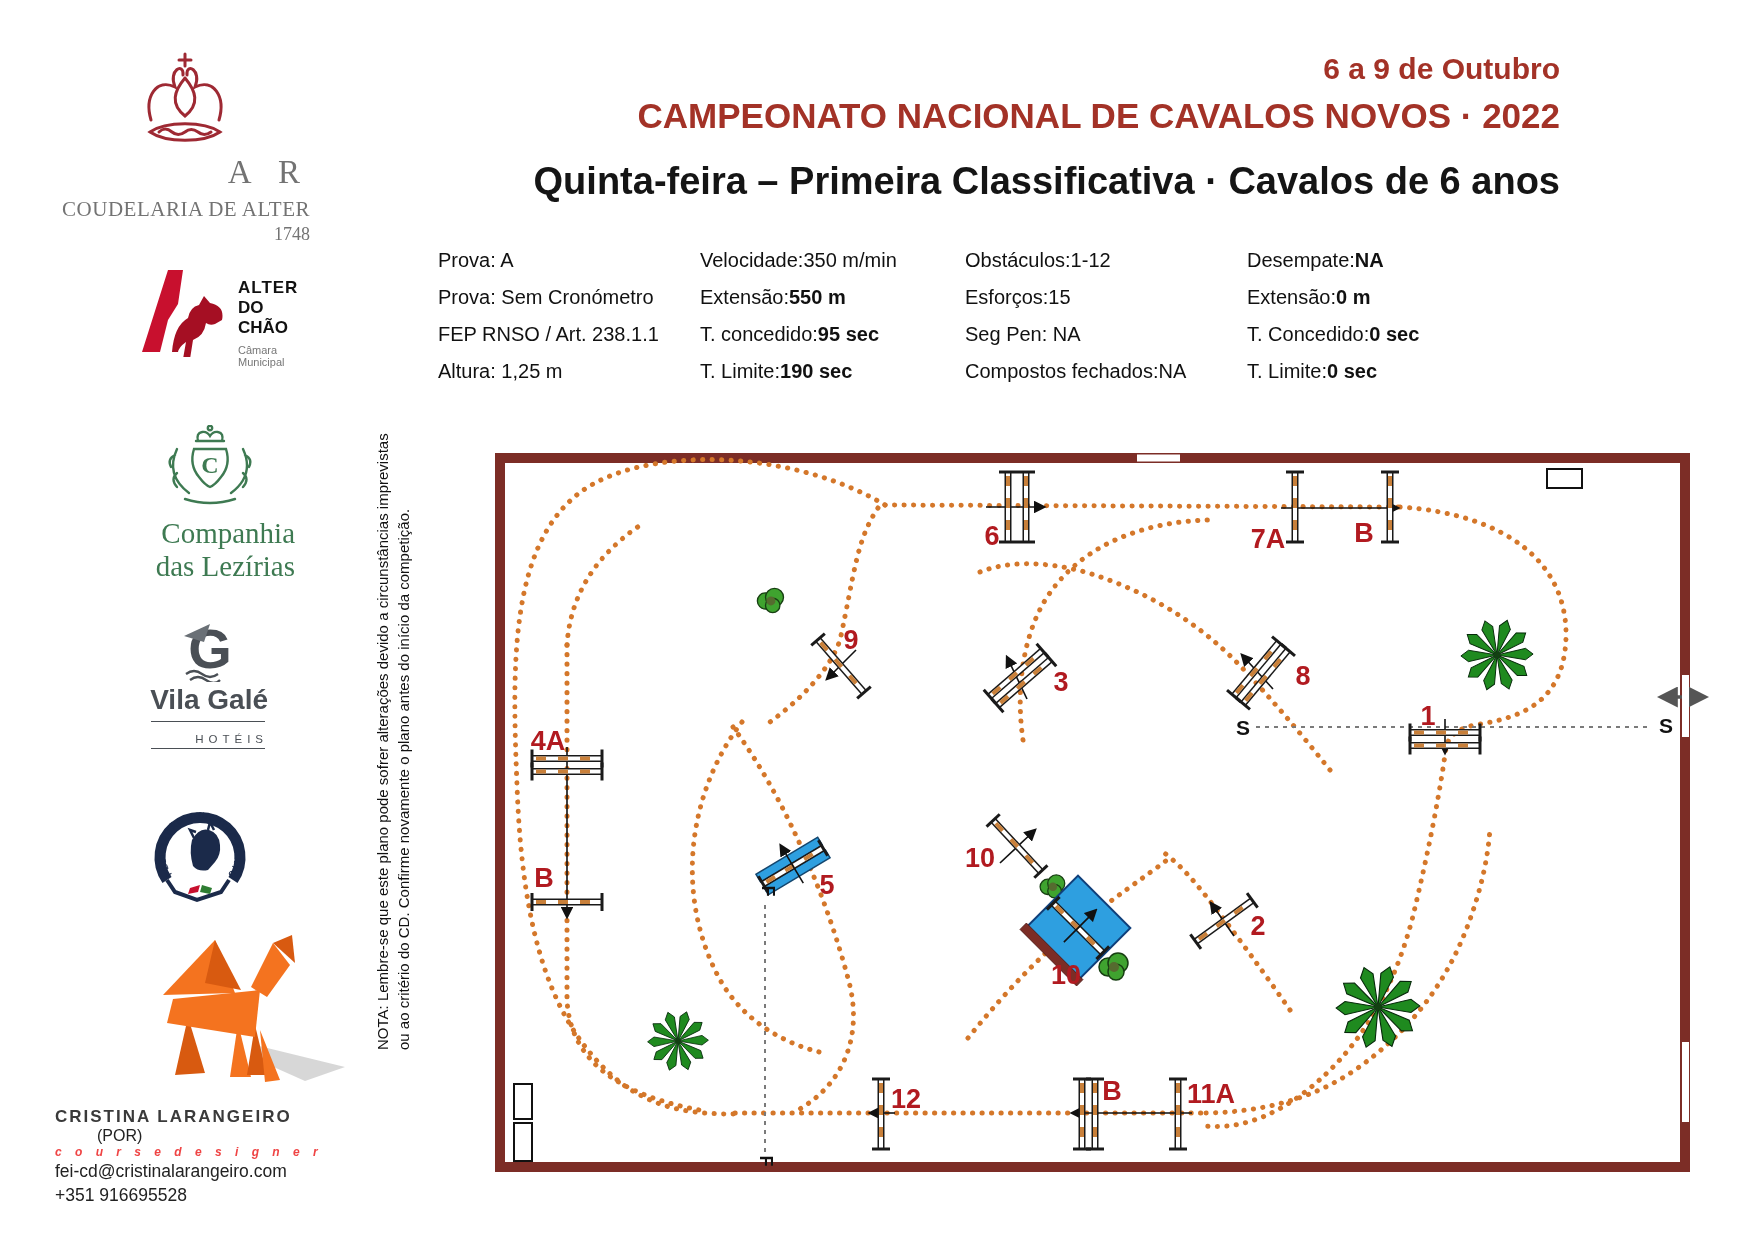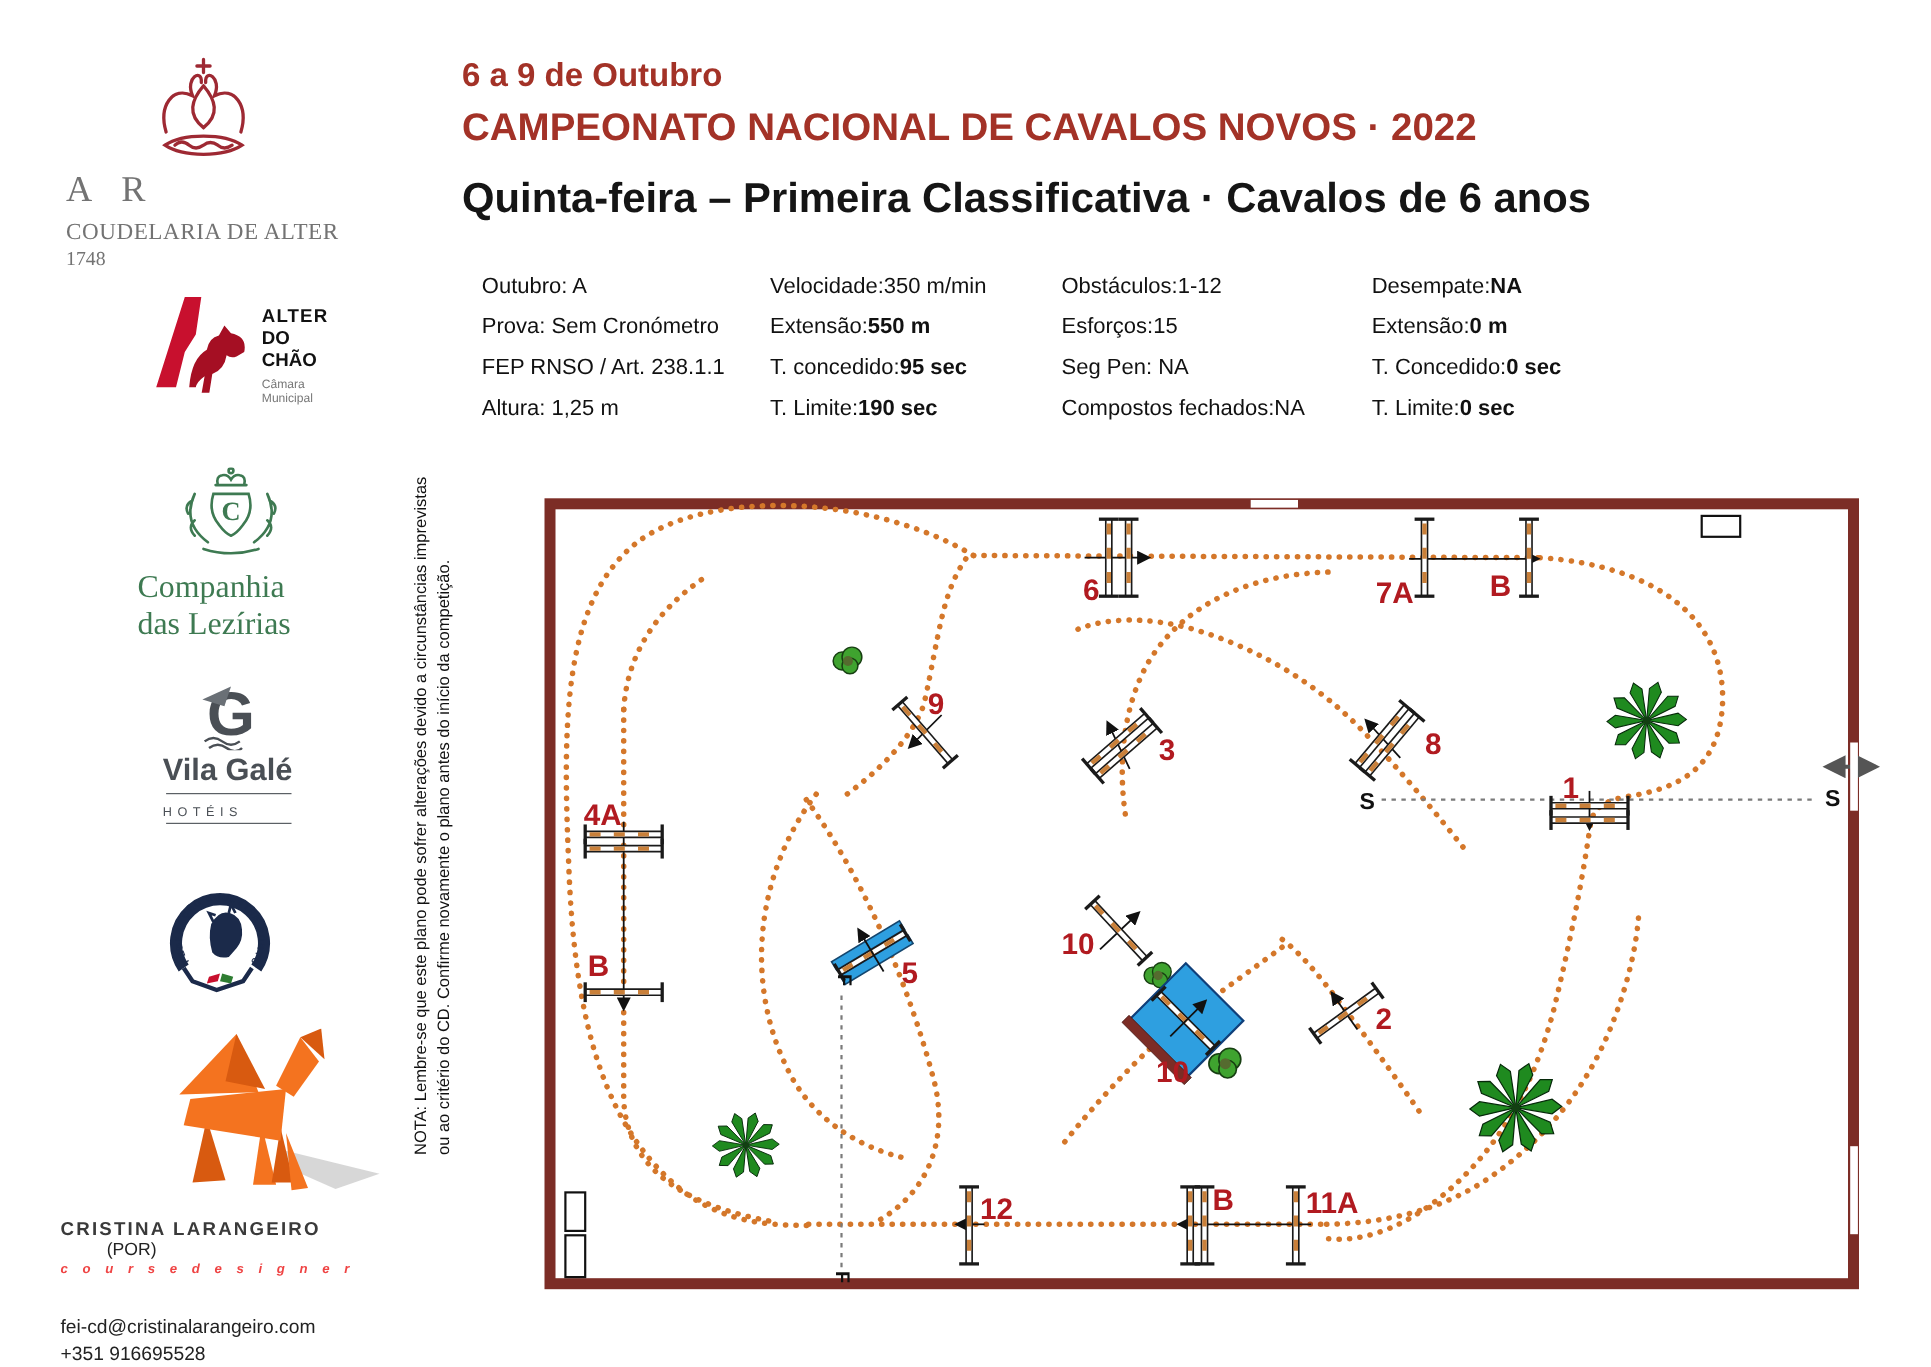--- a/index.html
+++ b/index.html
@@ -1,19 +1,19 @@
 <!DOCTYPE html>
 <html><head>
 <meta charset="utf-8">
 <style>
   html,body{margin:0;padding:0}
   body{width:1755px;height:1243px;position:relative;background:#fff;
        font-family:"Liberation Sans",sans-serif;color:#111;overflow:hidden}
   .abs{position:absolute}
-  .ctr{text-align:left}
+  .ctr{text-align:right}
   .flexjust{display:flex;justify-content:flex-start}
   .hdr-date{left:420px;top:52px;width:1140px;font-size:30px;font-weight:bold;color:#A33227}
   .hdr-title{left:420px;top:96px;width:1140px;font-size:35px;font-weight:bold;color:#A33227}
   .hdr-sub{left:420px;top:160px;width:1140px;font-size:38px;font-weight:bold;color:#151515}
   .irow{font-size:20px;white-space:nowrap}
   .serif{font-family:"Liberation Serif",serif}
   .arred{color:#737373}
   .green{color:#3E7A52}
   .note{transform:rotate(-90deg);transform-origin:0 0;font-size:15px;line-height:21px;white-space:nowrap}
   .vg{color:#4A4F55}
@@ -22,21 +22,21 @@
   .contact{font-size:17.5px;color:#222;line-height:24px}
   .hotline{border-top:1.5px solid #4A4F55;width:114px}
 </style>
 </head>
 <body>
 
 <div class="abs ctr hdr-date">6 a 9 de Outubro</div>
 <div class="abs ctr hdr-title">CAMPEONATO NACIONAL DE CAVALOS NOVOS · 2022</div>
 <div class="abs ctr hdr-sub">Quinta-feira – Primeira Classificativa · Cavalos de 6 anos</div>
 
-<div class="abs irow" style="left:438px;top:249px">Outubro: A</div>
+<div class="abs irow" style="left:438px;top:249px">Prova: A</div>
 <div class="abs irow" style="left:438px;top:286px">Prova: Sem Cronómetro</div>
 <div class="abs irow" style="left:438px;top:323px">FEP RNSO / Art. 238.1.1</div>
 <div class="abs irow" style="left:438px;top:360px">Altura: 1,25 m</div>
 
 <div class="abs irow" style="left:700px;top:249px">
   <span>Velocidade:</span><span>350 m/min</span>
 </div>
 <div class="abs irow flexjust" style="left:700px;top:286px;width:178px">
   <span>Extensão:</span>
     <b>550 m</b>
@@ -167,21 +167,21 @@
     <polygon points="160,5 186,55 150,48" fill="#D85A10"></polygon>
     <polygon points="196,52 218,8 235,30 212,62" fill="#F4731F"></polygon>
     <polygon points="218,8 237,0 240,28" fill="#D85A10"></polygon>
     <polygon points="205,95 225,145 210,147" fill="#F4731F"></polygon>
   </svg>
   <div style="margin-top:18px">
     <span class="designer-name">CRISTINA LARANGEIRO</span>
     <span style="font-size:16px;color:#222;margin-left:42px">(POR)</span>
   </div>
   <div class="designer-role">c o u r s e   d e s i g n e r</div>
-  <div class="contact" style="margin-top:34px">
+  <div class="contact" style="">
     <div>fei-cd@cristinalarangeiro.com</div>
     <div>+351 916695528</div>
   </div>
 </div>
 
 <div class="abs note" style="left:372px;top:1050px;width:630px">
   <div>NOTA: Lembre-se que este plano pode sofrer alterações devido a circunstâncias imprevistas</div>
   <div>ou ao critério do CD. Confirme novamente o plano antes do início da competição.</div>
 </div>
 

